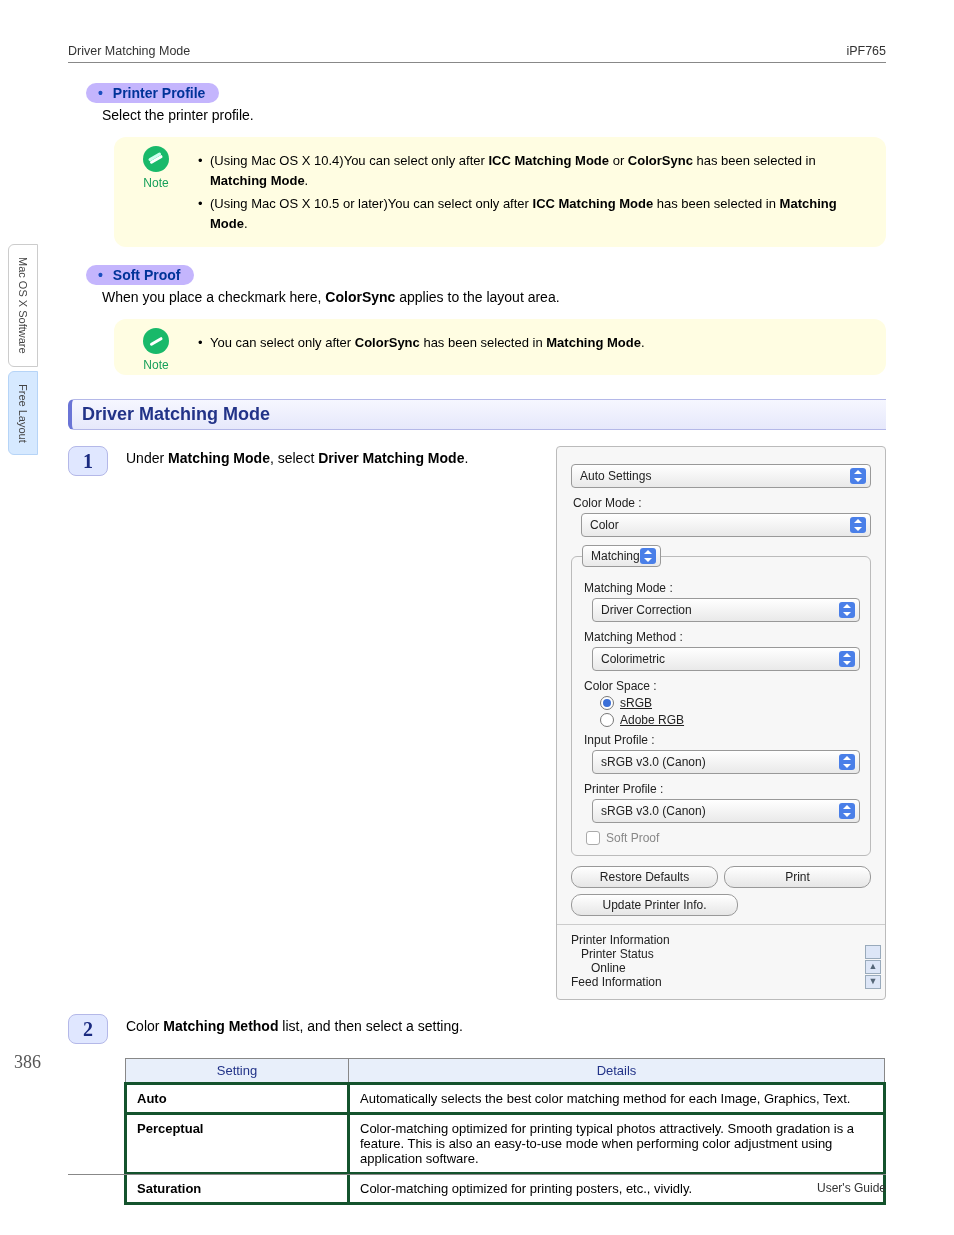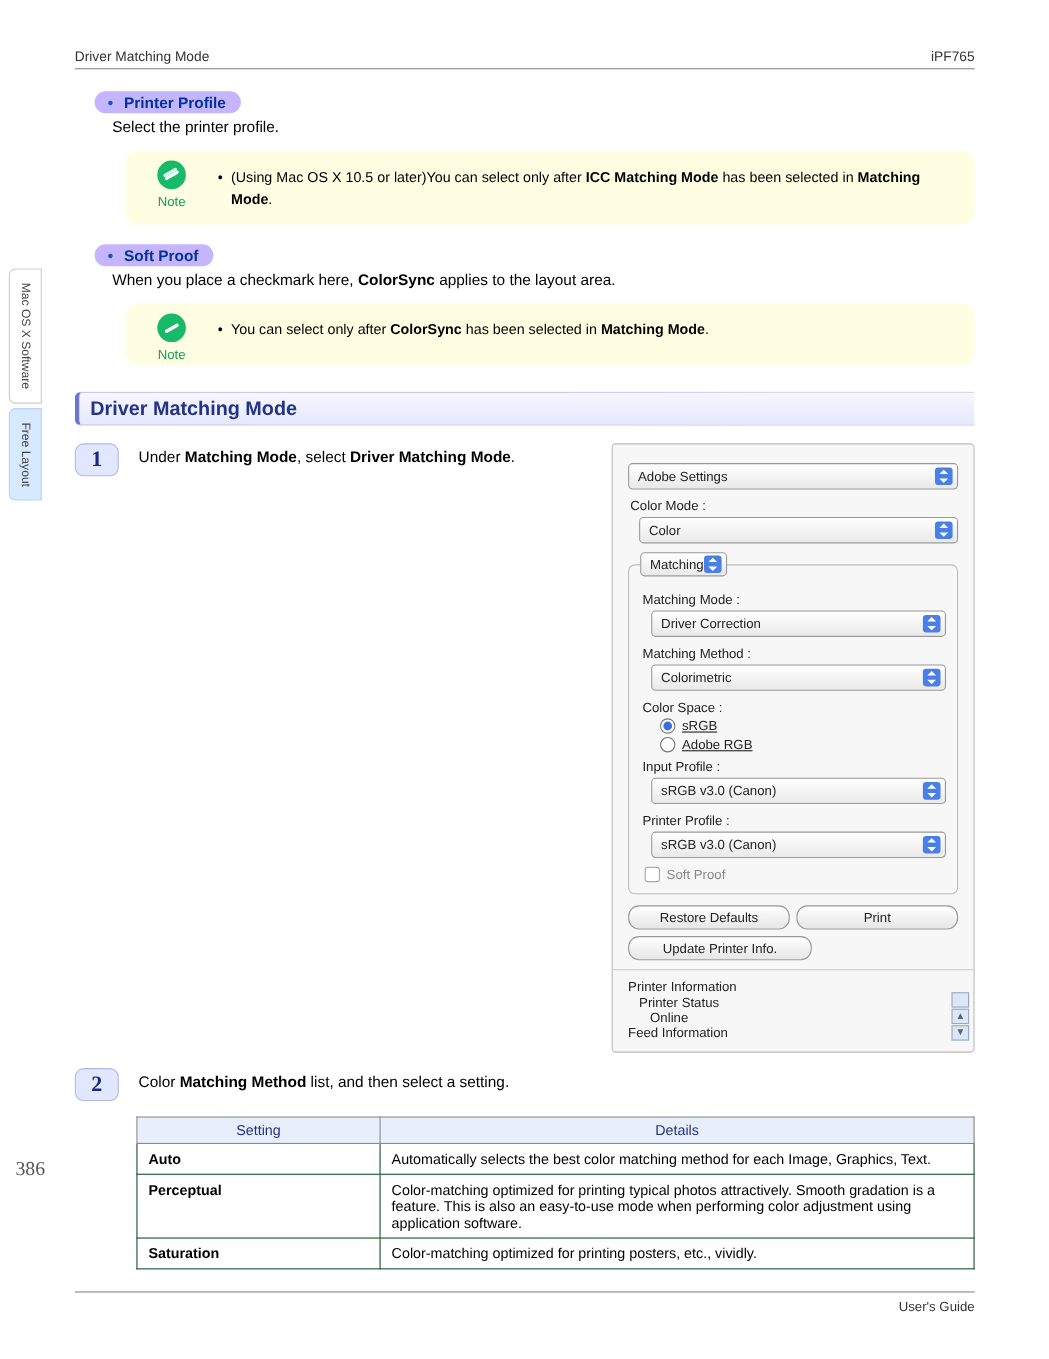--- a/index.html
+++ b/index.html
@@ -197,21 +197,21 @@
     margin-left:56px;
     border-collapse:collapse;
     font-size:13px;
     margin-top:8px;
   }
   table.settings th{
     background:#e8effa;color:#223388;font-weight:normal;
     border:1px solid #888;padding:4px 10px;text-align:center;
   }
   table.settings td{
-    border:1px solid #14532d;padding:6px 10px;vertical-align:top;
+    border:3px solid #14532d;padding:6px 10px;vertical-align:top;
   }
   table.settings td.k{font-weight:bold;width:200px;}
 </style>
 </head>
 <body>
 
 <div class="page">
 
   <div class="header-row">
     <span>Driver Matching Mode</span>
@@ -228,20 +228,21 @@
   <div class="note-box">
     <div class="note-icon">
       <svg width="28" height="28" viewBox="0 0 28 28">
           <circle cx="14" cy="14" r="13" fill="#19b96a"></circle>
           <rect x="7" y="13" width="14" height="3" rx="1.5" fill="#fff" transform="rotate(-30 14 14)"></rect>
           <rect x="7" y="13" width="14" height="3" rx="1.5" fill="#cfe" transform="rotate(-30 14 14) translate(0 -3)"></rect>
         </svg>
       <span>Note</span>
     </div>
     <ul>
+      <li><span>(Using Mac OS X 10.4)You can select only after </span><b>ICC Matching Mode</b><span> or </span><b>ColorSync</b><span> has been selected in </span><b>Matching Mode</b><span>.</span></li>
       <li><span>(Using Mac OS X 10.5 or later)You can select only after </span><b>ICC Matching Mode</b><span> has been selected in </span><b>Matching Mode</b><span>.</span></li>
     </ul>
   </div>
 
   
   <div class="bullet-heading">
     <span class="dot">•</span>
     <b>Soft Proof</b>
   </div>
   <div class="subtext">
@@ -265,21 +266,21 @@
   <div class="section-heading">Driver Matching Mode</div>
 
   
   <div class="step">
     <div class="step-num">1</div>
     <div class="step-text">
       <span>Under </span><b>Matching Mode</b><span>, select </span><b>Driver Matching Mode</b><span>.</span>
     </div>
     <div class="panel">
       <div class="sel">
-          <span>Adobe Settings</span>
+          <span>Auto Settings</span>
           <span class="sel-arrows"></span>
         </div>
       <div class="lbl">Color Mode :</div>
       <div class="sel small">
           <span>Color</span>
           <span class="sel-arrows"></span>
         </div>
       <fieldset>
         <legend class="sel" style="margin:0;height:16px;">
             <span>Matching</span>

